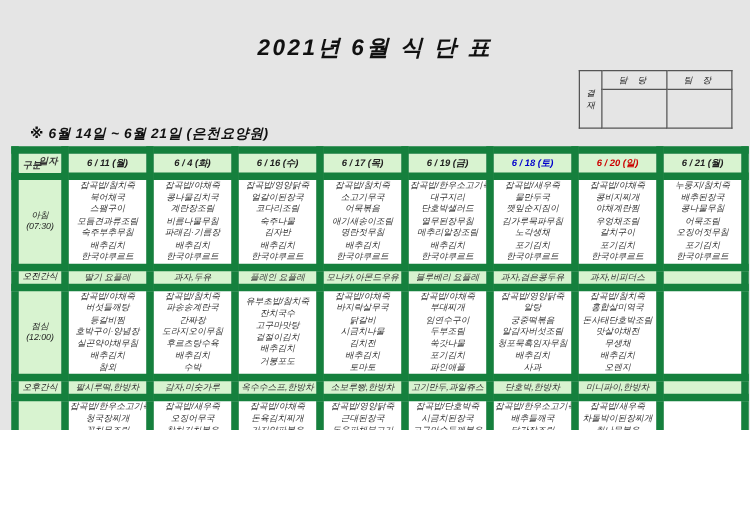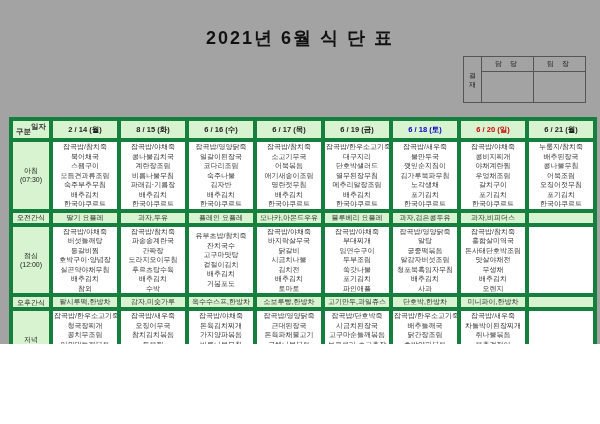--- a/index.html
+++ b/index.html
@@ -2,21 +2,21 @@
 <html><head>
 <meta charset="utf-8">
 <style>
   * { box-sizing: border-box; }
   html,body { margin:0; padding:0; }
   body {
     width:600px; height:424px; background:#ffffff;
     font-family:"Liberation Sans","DejaVu Sans",sans-serif;
     color:#222;
   }
-  .page { position:relative; width:600px; height:344px; overflow:hidden; background:#a3a3a3; }
+  .page { position:relative; width:600px; height:344px; overflow:hidden; background:#e5e5e5;font-style:italic; }
 
   .title {
     position:absolute; top:26px; left:0; width:100%;
     text-align:center; font-size:18px; font-weight:bold; letter-spacing:2px; color:#111;
   }
 
   
   .approval {
     position:absolute; top:56px; right:14px;
     border-collapse:collapse; font-size:7px; color:#222;
@@ -31,21 +31,21 @@
     font-size:11px; font-weight:bold; color:#111; letter-spacing:0.5px;
   }
 
   
   table.menu {
     position:absolute; top:117px; left:9px;
     border-collapse:collapse; table-layout:fixed; width:584px;
     font-size:7px; color:#333;
   }
   table.menu th, table.menu td {
-    border:4px solid #15803d; text-align:center; vertical-align:middle;
+    border:6px solid #15803d; text-align:center; vertical-align:middle;
     padding:0 1px; overflow:hidden;
   }
   table.menu col.c-label { width:40px; }
   table.menu col.c-day   { width:68px; }
 
   tr.head-row th { height:21px; background:#d8f3d0; font-weight:bold; font-size:7.5px; }
 
   th.corner {
     position:relative; background:#d8f3d0;
     background-image:linear-gradient(to bottom right, transparent 48.5%, #777 48.5%, #777 51.5%, transparent 51.5%);
@@ -81,41 +81,42 @@
       <td class="ap-head">담 당</td>
       <td class="ap-head">팀 장</td>
     </tr>
     <tr>
       <td class="ap-body"></td>
       <td class="ap-body"></td>
     </tr>
   </tbody>
     </table>
 
+  <div class="subtitle">※  6월 14일  ~ 6월 21일  (은천요양원)</div>
 
   <table class="menu" id="menu-table">
     <colgroup id="menu-cols">
         <col class="c-label">
         <col class="c-day">
         <col class="c-day">
         <col class="c-day">
         <col class="c-day">
         <col class="c-day">
         <col class="c-day">
         <col class="c-day">
         <col class="c-day">
       </colgroup>
     <thead>
       <tr class="head-row" id="head-row">
         <th class="corner">
           <span class="cn-top">일자</span>
           <span class="cn-bottom">구분</span>
         </th>
-      <th style="color: rgb(34, 34, 34);">2 / 14 (월)</th>
-          <th style="color: rgb(34, 34, 34);">8 / 15 (화)</th>
+      <th style="color: rgb(34, 34, 34);">6 / 11 (월)</th>
+          <th style="color: rgb(34, 34, 34);">6 / 4 (화)</th>
           <th style="color: rgb(34, 34, 34);">6 / 16 (수)</th>
           <th style="color: rgb(34, 34, 34);">6 / 17 (목)</th>
           <th style="color: rgb(34, 34, 34);">6 / 19 (금)</th>
           <th style="color: rgb(0, 0, 204);">6 / 18 (토)</th>
           <th style="color: rgb(204, 0, 0); text-align: center;">6 / 20 (일)</th>
           <th style="color: rgb(34, 34, 34);">6 / 21 (월)</th>
         </tr>
     </thead>
     <tbody id="menu-body">
         <tr class="meal-row">

